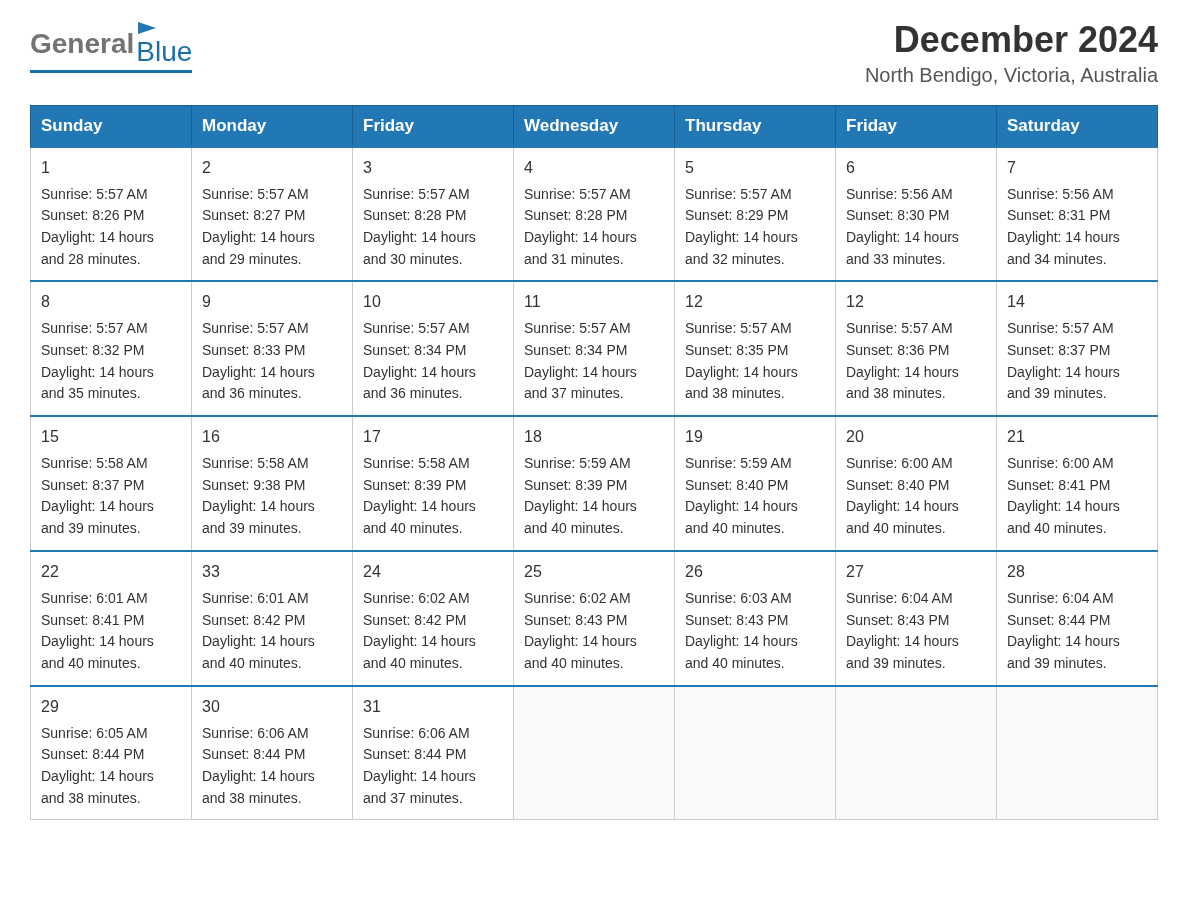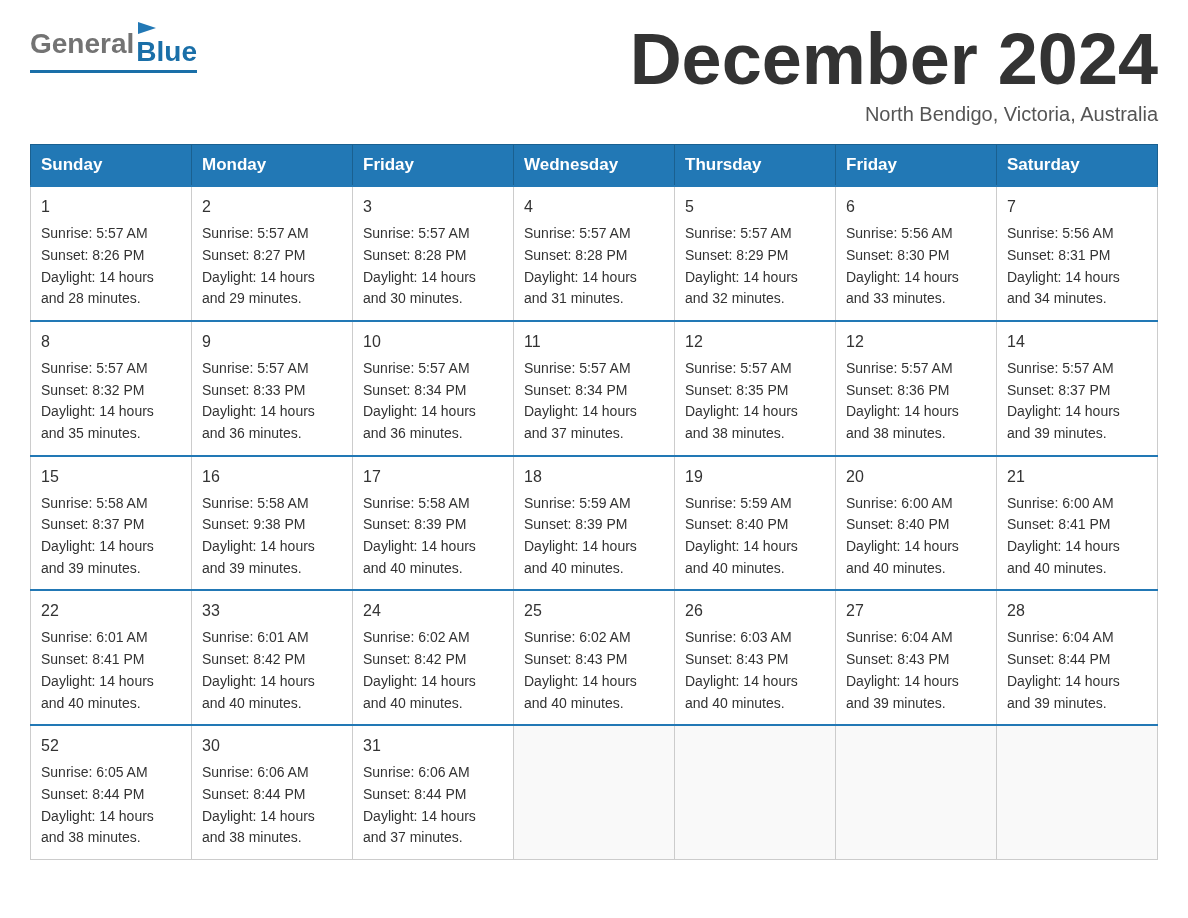--- a/index.html
+++ b/index.html
@@ -17,41 +17,41 @@
       align-items: flex-start;
       margin-bottom: 18px;
     }
     .logo-text-general {
       font-size: 28px;
       font-weight: bold;
       color: #737373;
     }
     .logo-text-blue {
       font-size: 28px;
-      font-weight: bold;
+      font-weight: normal;
       color: #1a6fa8;
     }
     .logo-container {
       display: flex;
       flex-direction: column;
     }
     .logo-row {
       display: flex;
       align-items: center;
     }
     .logo-underline {
       height: 3px;
       background: #1a6fa8;
       margin-top: 2px;
     }
     .title-section {
       text-align: right;
     }
     .month-title {
-      font-size: 72px;
+      font-size: 36px;
       font-weight: bold;
       color: #333;
       line-height: 1.1;
     }
     .location {
       font-size: 20px;
       color: #555;
       margin-top: 4px;
     }
     .calendar {
@@ -390,21 +390,21 @@
         <div class="day-info">
           <span>Sunrise: 6:04 AM</span><br>
           <span>Sunset: 8:44 PM</span><br>
           <span>Daylight: 14 hours</span><br>
           <span>and 39 minutes.</span>
         </div>
       </td>
       </tr>
       <tr class="week-row">
         <td>
-        <span class="day-number">52</span>
+        <span class="day-number">29</span>
         <div class="day-info">
           <span>Sunrise: 6:05 AM</span><br>
           <span>Sunset: 8:44 PM</span><br>
           <span>Daylight: 14 hours</span><br>
           <span>and 38 minutes.</span>
         </div>
       </td>
         <td>
         <span class="day-number">30</span>
         <div class="day-info">

